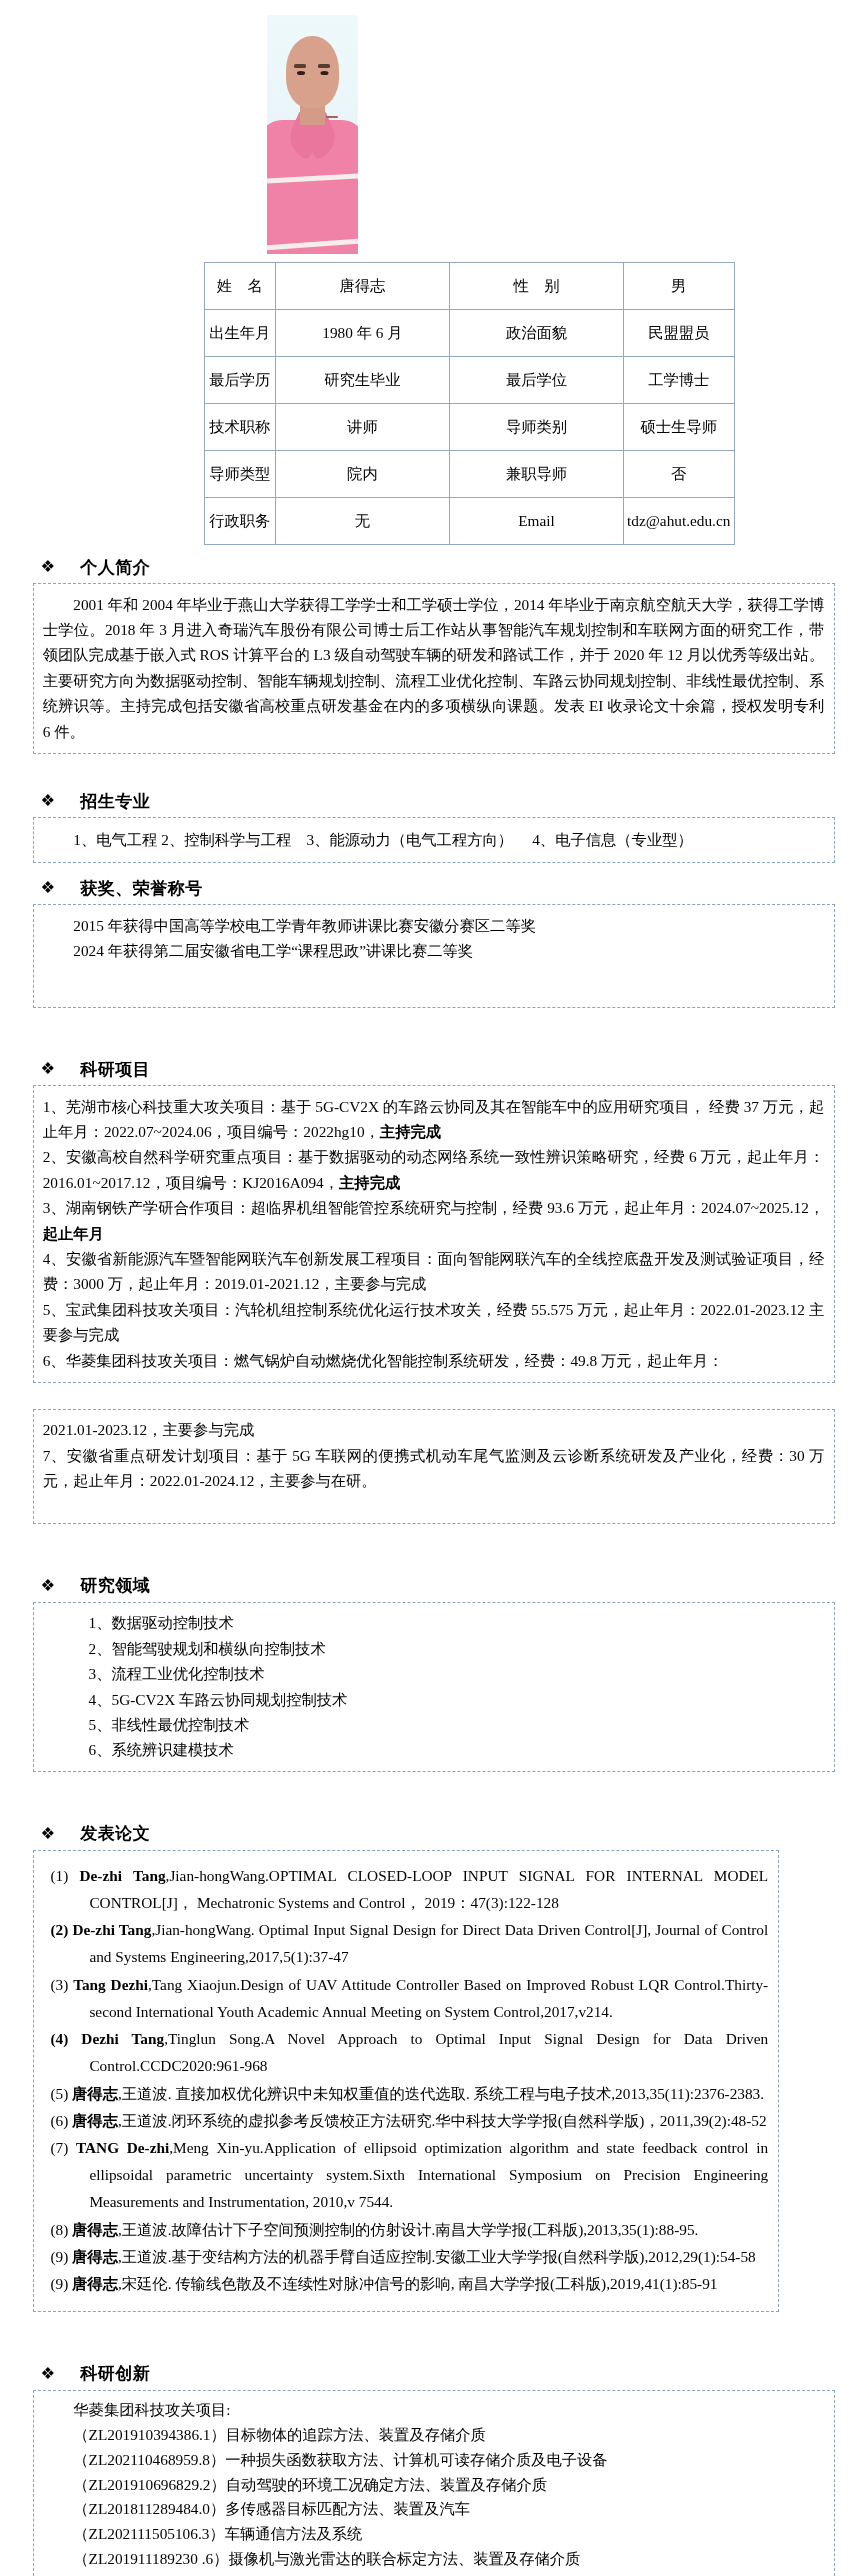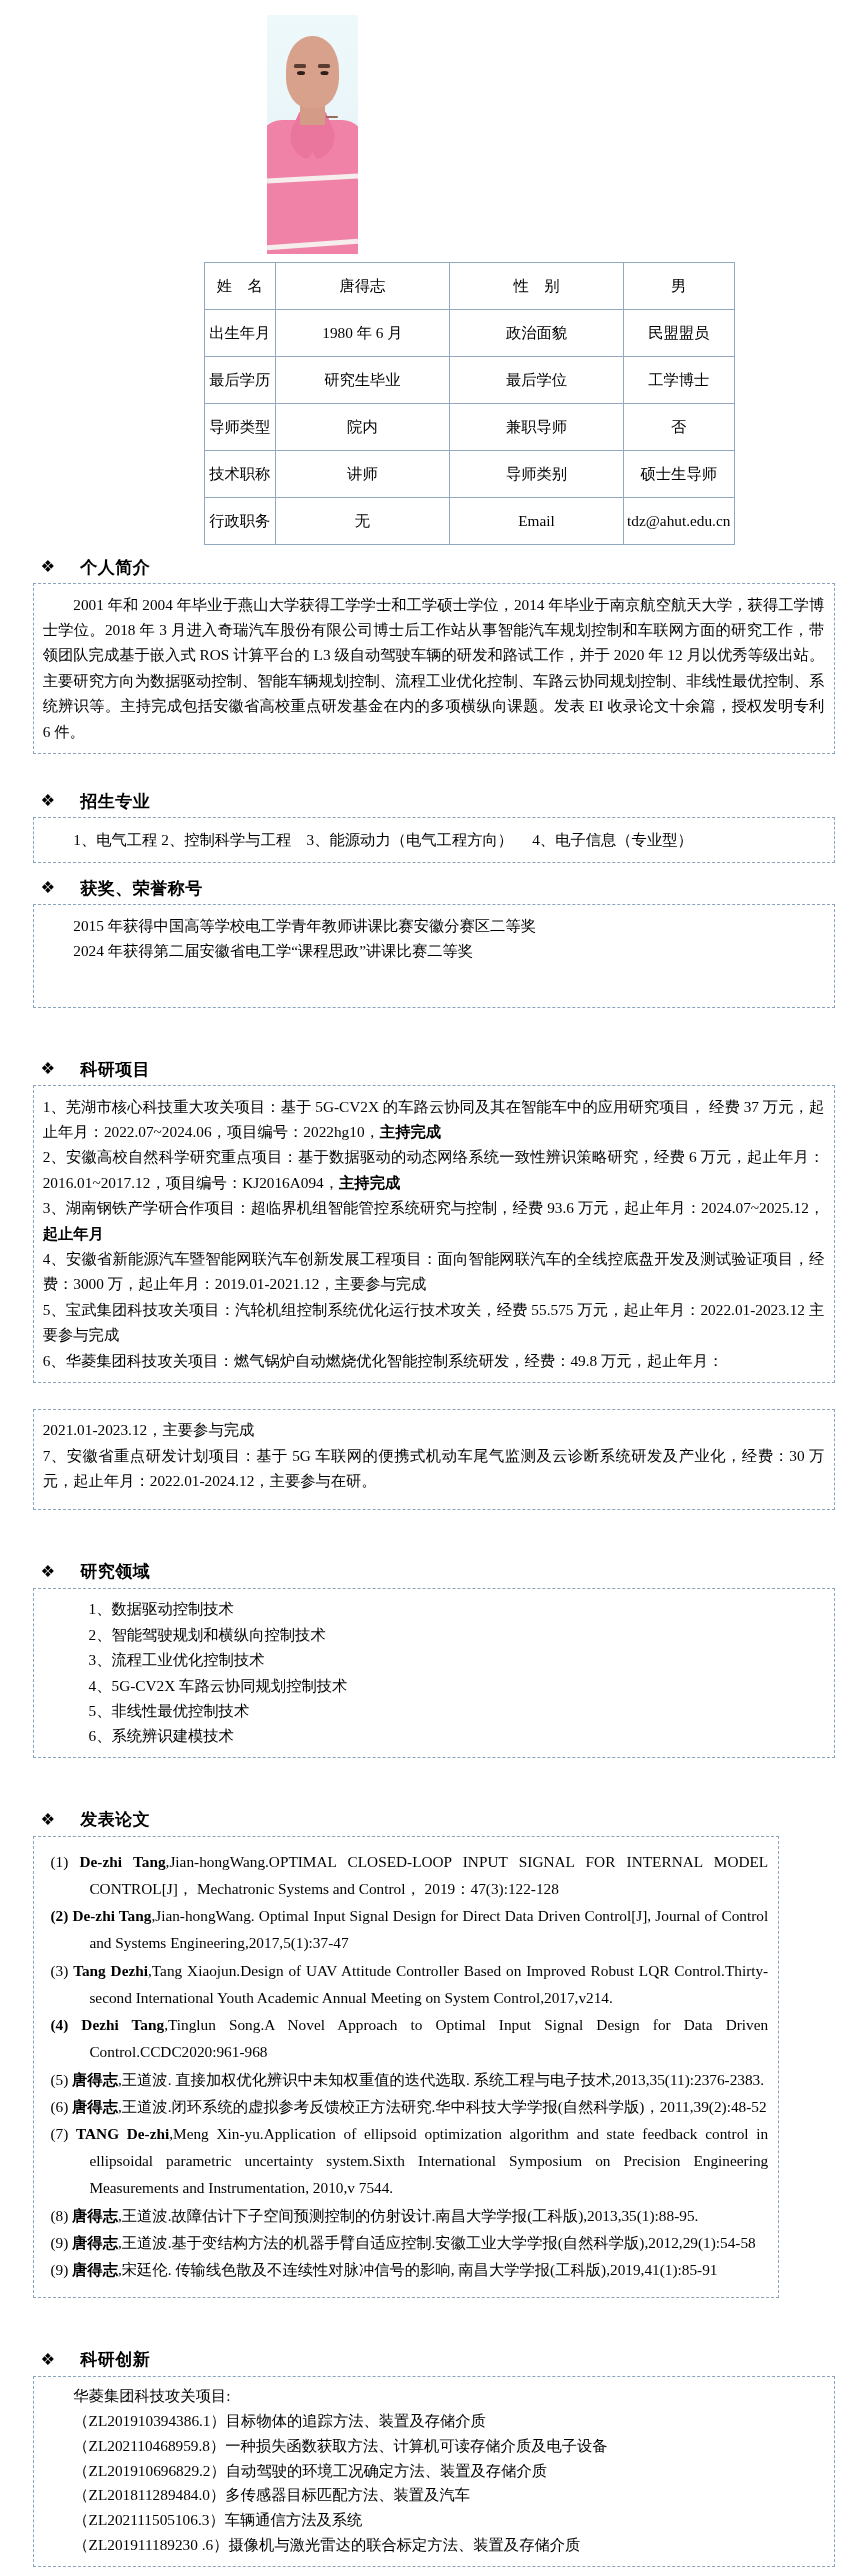--- a/index.html
+++ b/index.html
@@ -44,21 +44,21 @@
   .box + .box{margin-top:26px;}
   .line{margin:0;font-size:15.3px;line-height:1.66;}
   .b{font-weight:bold;}
 
   .sec-intro .line{text-indent:2em;text-align:justify;}
   .sec-majors .line{padding-left:2em;}
   .sec-majors .box{padding-top:8.7px;padding-bottom:9.8px;}
   .sec-awards .line{padding-left:2em;}
   .sec-awards .box{padding-bottom:43px;}
   .sec-projects .line{text-align:justify;}
-  .sec-projects .box.k1{padding-bottom:16px;}
+  .sec-projects .box.k1{padding-bottom:30px;}
   .sec-fields .line{padding-left:3em;}
   .sec-papers .box{margin-right:56px;padding:11px 9.8px 14px 16.4px;}
   .sec-papers .line{padding-left:39px;text-indent:-39px;text-align:justify;line-height:1.78;}
   .sec-innovation .line{padding-left:2em;line-height:1.62;}
 </style>
 </head>
 <body>
 
 <div class="page">
 
@@ -88,30 +88,30 @@
           <td class="c2">政治面貌</td>
           <td class="c3">民盟盟员</td>
         </tr>
         <tr>
           <td class="c0">最后学历</td>
           <td class="c1">研究生毕业</td>
           <td class="c2">最后学位</td>
           <td class="c3">工学博士</td>
         </tr>
         <tr>
+          <td class="c0">技术职称</td>
+          <td class="c1">讲师</td>
+          <td class="c2">导师类别</td>
+          <td class="c3">硕士生导师</td>
+        </tr>
+        <tr>
           <td class="c0">导师类型</td>
           <td class="c1">院内</td>
           <td class="c2">兼职导师</td>
           <td class="c3">否</td>
-        </tr>
-        <tr>
-          <td class="c0">技术职称</td>
-          <td class="c1">讲师</td>
-          <td class="c2">导师类别</td>
-          <td class="c3">硕士生导师</td>
         </tr>
         <tr>
           <td class="c0">行政职务</td>
           <td class="c1">无</td>
           <td class="c2">Email</td>
           <td class="c3">tdz@ahut.edu.cn</td>
         </tr>
       </tbody>
   </table>
 

